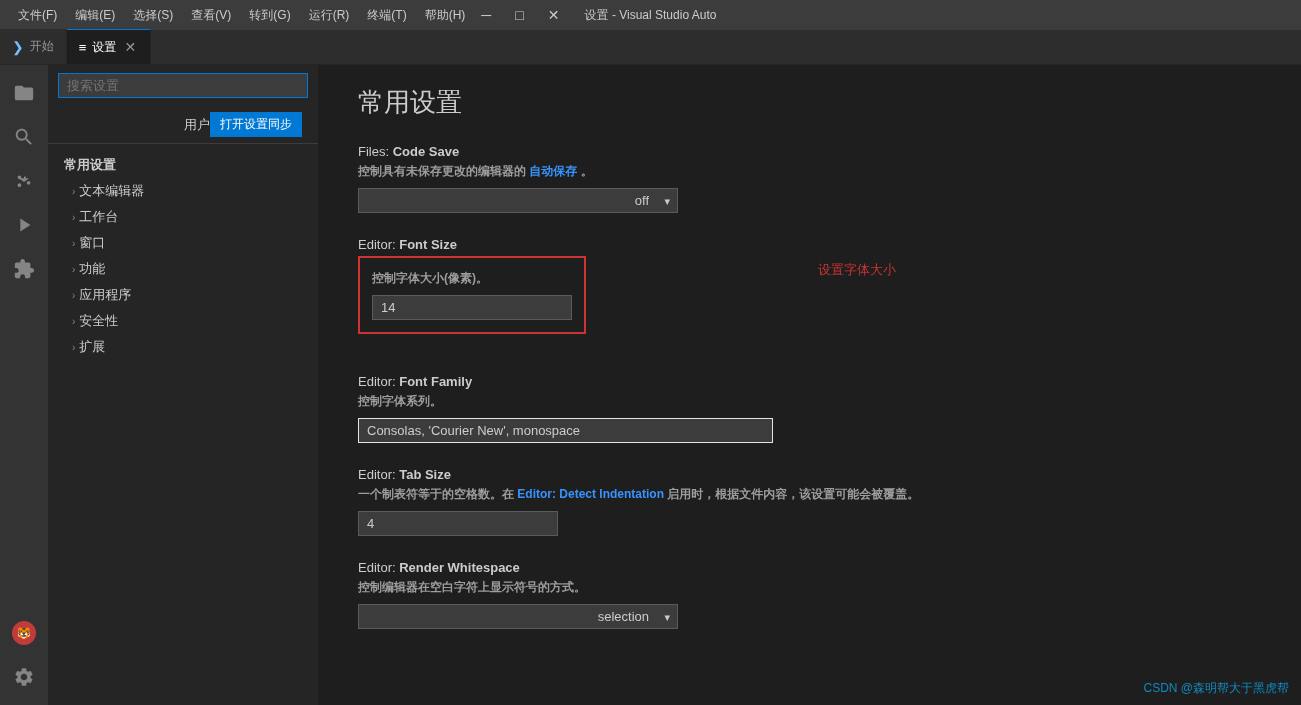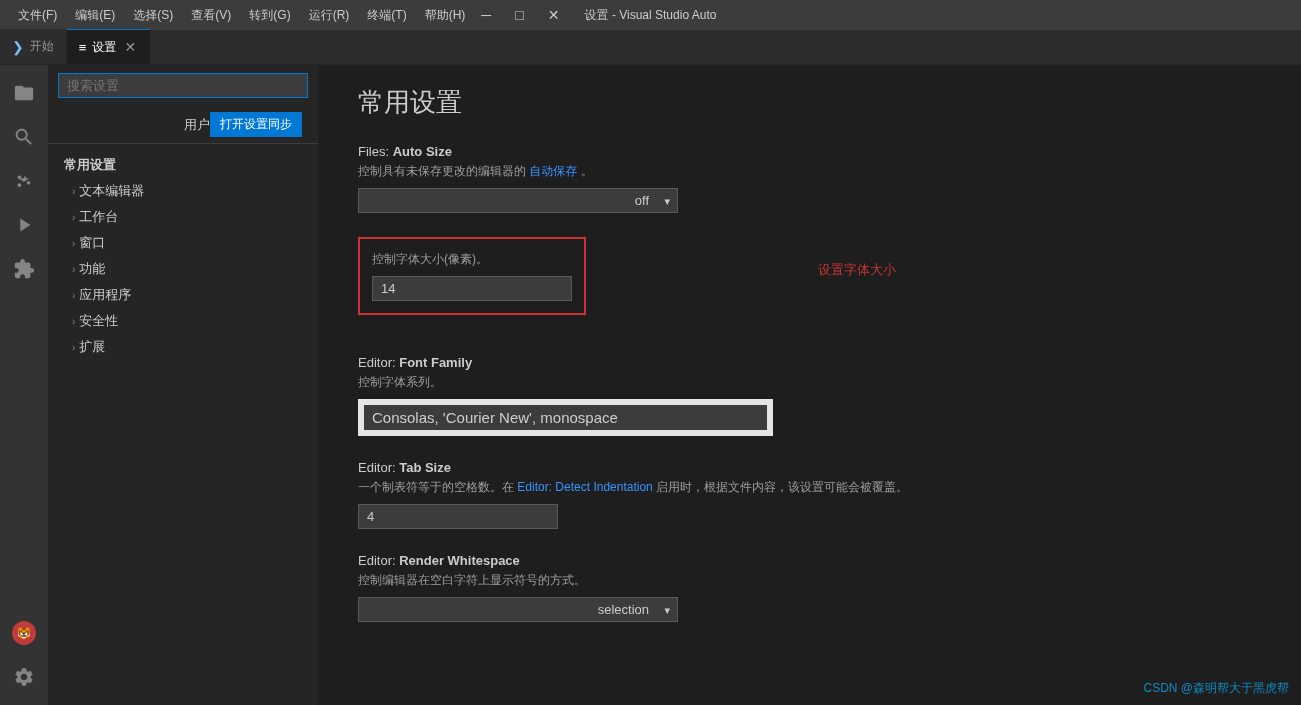--- a/index.html
+++ b/index.html
@@ -226,20 +226,21 @@
     .setting-label {
       font-size: 13px;
       color: #cccccc;
       margin-bottom: 4px;
     }
     .setting-label strong { font-weight: 600; }
     .setting-description {
       font-size: 12px;
       color: #9d9d9d;
       margin-bottom: 8px;
+      font-weight: bold;
     }
     .setting-description a {
       color: #3794ff;
       text-decoration: none;
       cursor: pointer;
     }
 
     .select-wrapper {
       position: relative;
       display: inline-block;
@@ -282,23 +283,23 @@
     .font-size-box {
       border: 2px solid #cc3333;
       padding: 12px;
       display: inline-block;
       margin-bottom: 16px;
     }
 
     .font-family-input {
       background: #3c3c3c;
       color: #cccccc;
-      border: 6px solid #e5e5e5;
+      border: 1px solid #e5e5e5;
       padding: 4px 8px;
-      font-size: 15px;
+      font-size: 13px;
       font-family: inherit;
       width: 415px;
       outline: none;
     }
 
     .annotation-text {
       color: #cc3333;
       font-size: 13px;
       position: absolute;
     }
@@ -426,39 +427,42 @@
         <span>扩展</span>
       </div>
     </div>
   </div>
 
   <div class="content-area">
     <h1 class="page-title">常用设置</h1>
 
     <div class="setting-item">
       <div class="setting-label">
-        <span>Files: </span><strong>Auto Size</strong>
+        <span>Files: </span><strong>Code Save</strong>
       </div>
       <div class="setting-description">
         <span>控制具有未保存更改的编辑器的</span>
         <a>自动保存</a>
         <span>。</span>
       </div>
       <div class="select-wrapper">
         <select class="setting-select">
           <option>off</option>
           <option>afterDelay</option>
           <option>onFocusChange</option>
           <option>onWindowChange</option>
         </select>
         <span class="select-chevron">▾</span>
       </div>
     </div>
 
     <div class="setting-item" style="position:relative;">
+      <div class="setting-label">
+        <span>Editor: </span><strong>Font Size</strong>
+      </div>
       <div class="font-size-box">
         <div class="setting-description">控制字体大小(像素)。</div>
         <input type="text" class="setting-input" value="14" style="">
       </div>
       <span class="annotation-text" style="left: 460px; top: 24px;">设置字体大小</span>
     </div>
 
     <div class="setting-item">
       <div class="setting-label">
         <span>Editor: </span><strong>Font Family</strong>

